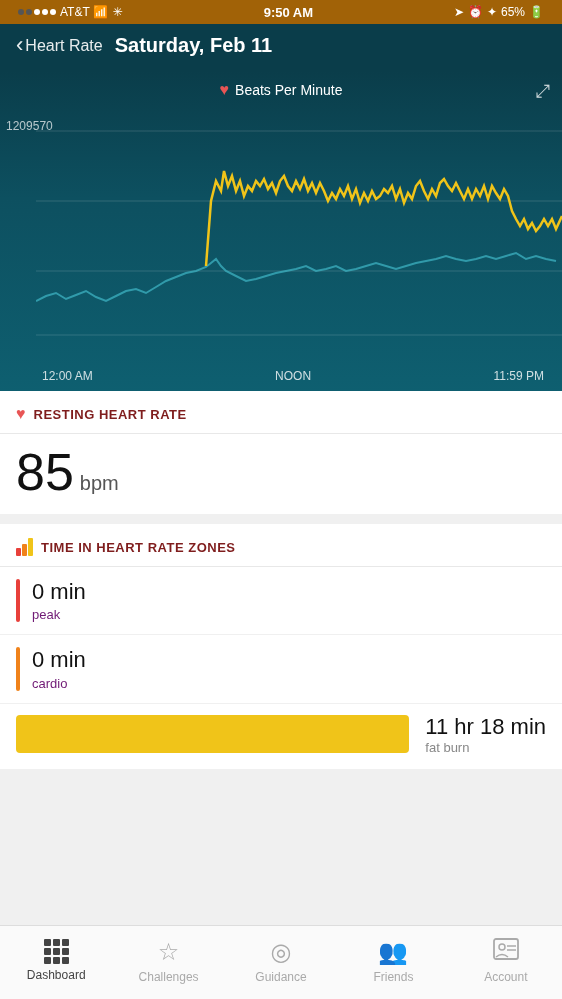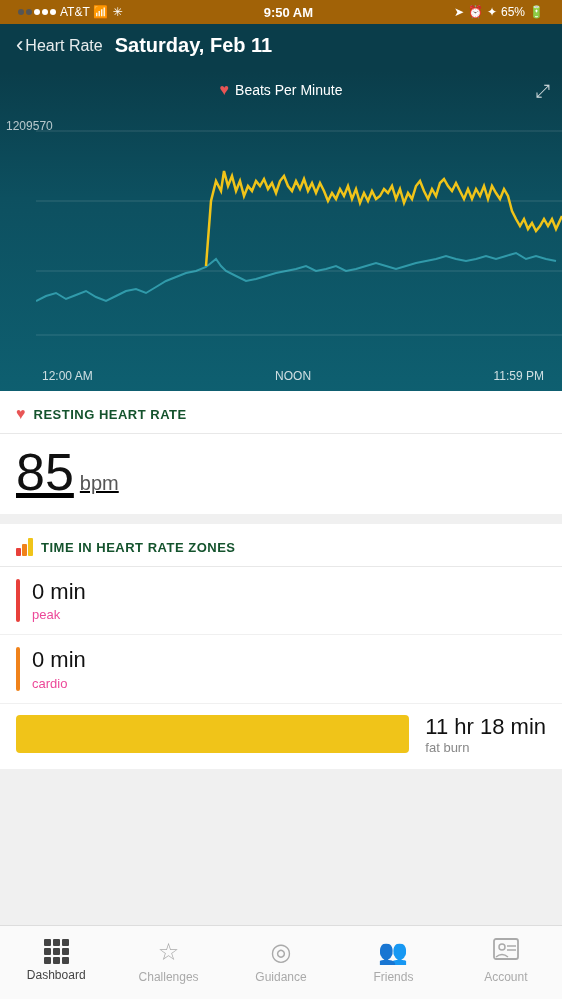--- a/index.html
+++ b/index.html
@@ -133,31 +133,30 @@
       display: flex;
       align-items: center;
       gap: 8px;
       padding: 14px 16px 10px;
       border-bottom: 1px solid #e8e8e8;
     }
     .section-title {
       font-size: 13px;
       font-weight: 700;
       letter-spacing: 0.5px;
-      color: #14532d;
+      color: #7f1d1d;
       text-transform: uppercase;
     }
 
     
     .resting-value {
       padding: 12px 16px 16px;
       display: flex;
       align-items: baseline;
       gap: 6px;
-      text-decoration: underline;
     }
     .bpm-number {
       font-size: 52px;
       font-weight: 300;
       color: #111;
       line-height: 1;
     }
     .bpm-unit {
       font-size: 20px;
       color: #555;
@@ -187,21 +186,21 @@
     .zone-indicator.cardio { background: #f0821a; }
     .zone-text-group { flex: 1; }
     .zone-time {
       font-size: 22px;
       font-weight: 500;
       color: #111;
       line-height: 1.2;
     }
     .zone-name {
       font-size: 13px;
-      color: #ec4899;
+      color: #701a75;
       margin-top: 2px;
     }
     .zone-fatburn-row {
       padding: 10px 16px 14px;
       display: flex;
       align-items: center;
       gap: 16px;
     }
     .fatburn-bar-container {
       flex: 1;

